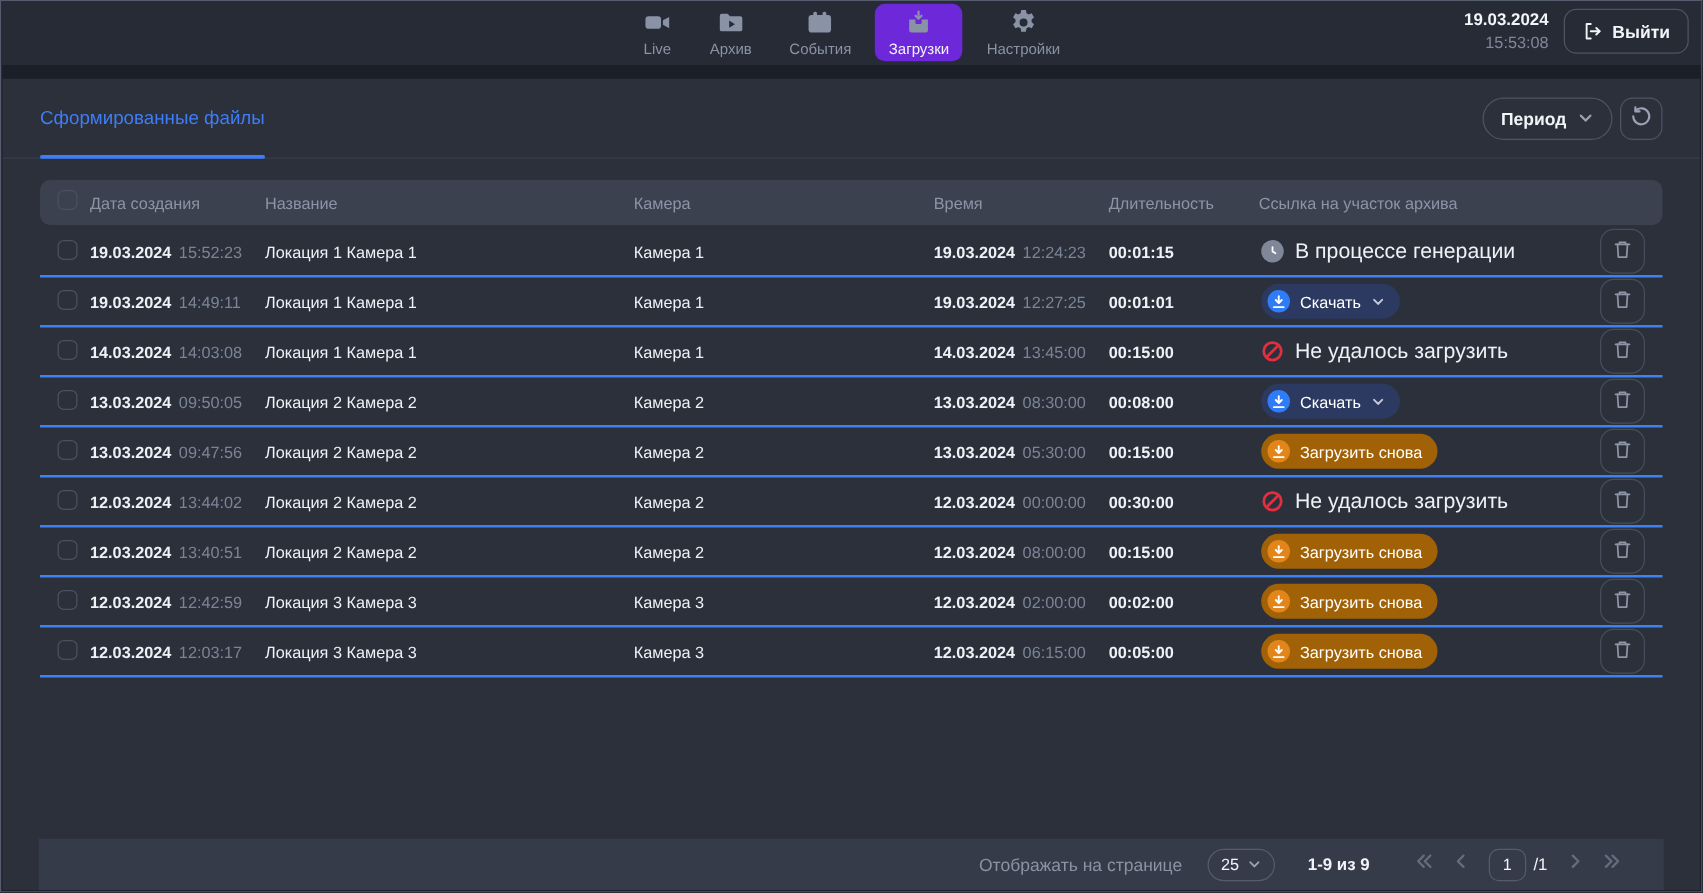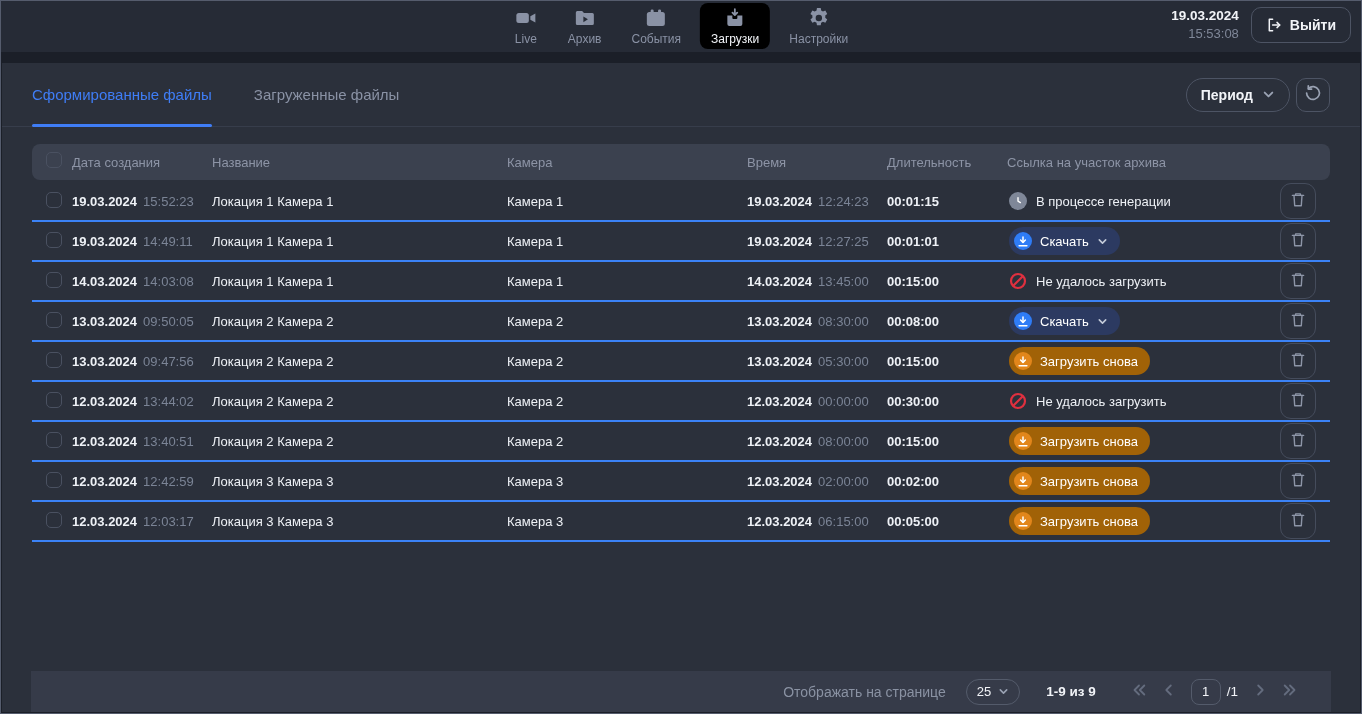--- a/index.html
+++ b/index.html
@@ -6,21 +6,21 @@
   html,body { width:1362px; height:714px; background:#14171f; font-family:"Liberation Sans","DejaVu Sans",sans-serif; }
   .window { position:relative; width:1362px; height:714px; background:#1b1f28; border:1px solid #555c6d; overflow:hidden; }
 
   
   .topbar { position:absolute; top:0; left:0; right:0; height:51px; background:#262b36; }
   .main-nav { position:absolute; left:50%; top:2px; transform:translateX(-50%); display:flex; gap:8px; height:46px; }
   .nav-item { display:flex; flex-direction:column; align-items:center; justify-content:center; gap:2px;
               padding:3px 11px; border-radius:8px; color:#8a92a5; cursor:pointer; }
   .nav-item .nav-icon { height:24px; display:flex; align-items:center; }
   .nav-item .nav-label { font-size:12px; }
-  .nav-item.active { background:#000000; }
+  .nav-item.active { background:#6d28d9; }
   .nav-item.active .nav-label { color:#f2f4f8; }
   .top-right { position:absolute; right:10px; top:6px; display:flex; align-items:center; gap:12px; }
   .datetime { text-align:right; line-height:1.35; }
   .datetime .date { color:#f2f4f8; font-size:13.5px; font-weight:700; }
   .datetime .time { color:#7f8798; font-size:13px; }
   .logout-btn { display:flex; align-items:center; gap:8px; height:36px; padding:0 14px; background:transparent;
                 border:1px solid #4d5464; border-radius:10px; color:#f2f4f8; font-size:14px; font-weight:600; cursor:pointer; }
   .logout-btn svg { display:block; }
 
   
@@ -43,21 +43,21 @@
   .thead { height:36px; background:#3b414f; border-radius:8px; margin-bottom:2px; }
   .thead .th { color:#8d94a6; font-size:13px; }
   .trow { height:40px; border-bottom:2px solid #3b82f6; color:#eef1f6; font-size:13px; }
   .cell.cb { padding-left:14px; }
   .checkbox { display:inline-block; width:16px; height:16px; border:1.5px solid #4a5161; border-radius:5px; cursor:pointer; }
   .d { font-weight:700; color:#eef1f6; }
   .t { color:#7b8496; margin-left:6px; }
   .name, .cam { color:#eef1f6; }
   .dur { font-weight:700; }
   .status { display:flex; align-items:center; padding-left:2px; }
-  .status-plain { display:flex; align-items:center; gap:9px; color:#eef1f6; font-size:13px; }
+  .status-plain { display:flex; align-items:center; gap:9px; color:#eef1f6; font-size:17px; }
   .circ { width:18px; height:18px; border-radius:50%; display:flex; align-items:center; justify-content:center; flex:0 0 auto; }
   .circ.gray { background:#7f8798; }
   .circ.blue { background:#2f7cf6; }
   .circ.orange { background:#e2861b; }
   .spill { display:flex; align-items:center; gap:8px; height:28px; padding:0 12px 0 5px; border:none; border-radius:14px;
            color:#fff; font-size:13px; cursor:pointer; font-family:inherit; }
   .spill.dl { background:#2c3a61; }
   .spill.retry { background:#a16207; }
   .blocked { display:flex; }
   .del { display:flex; justify-content:center; }
@@ -145,21 +145,20 @@
           </span>
         <span>Выйти</span>
       </button>
     </div>
   </header>
 
   <main class="content">
 
     <div class="tabs-row">
       <div class="tab active">Сформированные файлы</div>
-      <div class="tab">Загруженные файлы</div>
       <div class="controls">
         <button class="pill-btn">
           <span>Период</span>
           <span class="chev">
               <svg width="13" height="13" viewBox="0 0 12 12" fill="none" stroke="currentColor" stroke-width="1.7" stroke-linecap="round" stroke-linejoin="round">
                 <path d="M2.5 4.2L6 7.8l3.5-3.6"></path>
               </svg>
             </span>
         </button>
         <button class="icon-btn">

